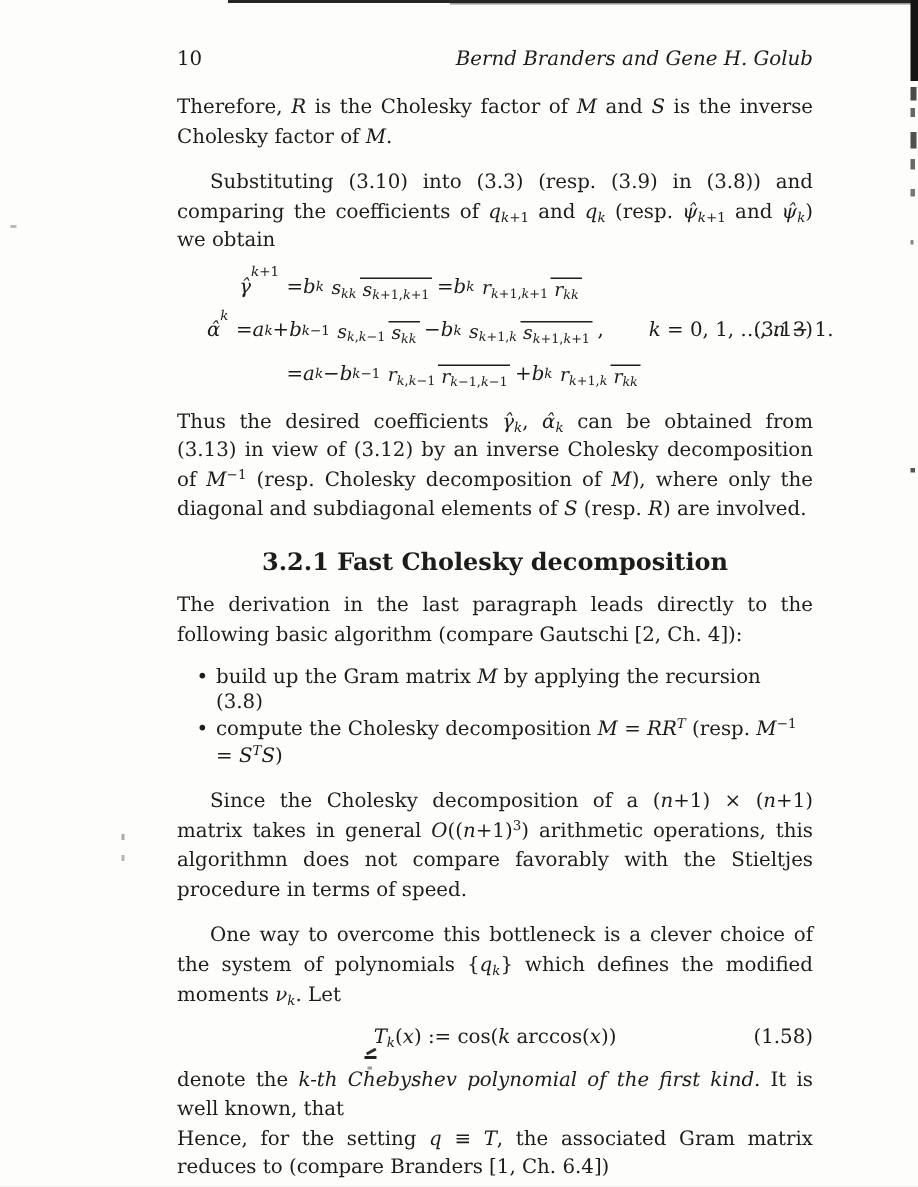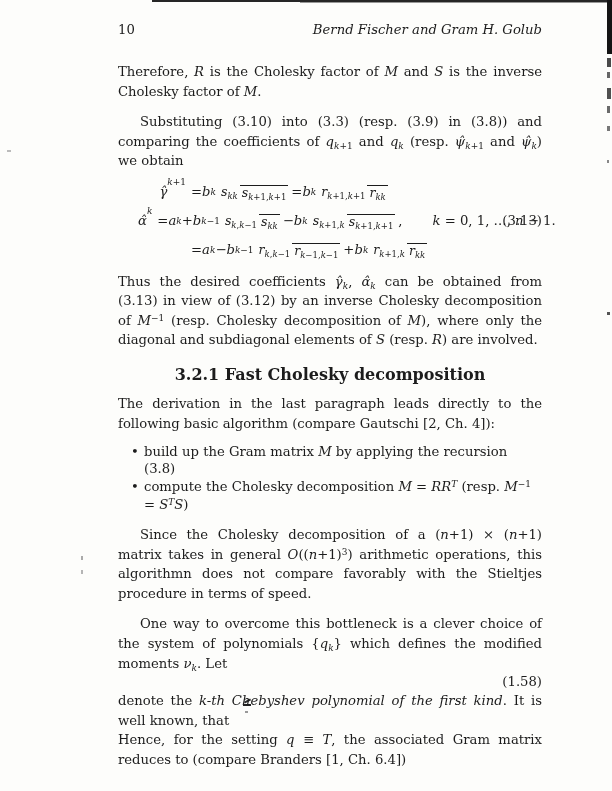--- a/index.html
+++ b/index.html
@@ -1,18 +1,18 @@
 <!DOCTYPE html>
 <html><head>
 <meta charset="utf-8">
 <style>
   html,body{margin:0;padding:0;background:#e8e8e8;}
   .page{position:relative;width:612px;height:791px;background:#fdfdfb;overflow:hidden;
         font-family:"DejaVu Serif","Liberation Serif",serif;color:#1c1c1c;}
-  .head{position:absolute;left:118px;top:22px;width:424px;display:flex;
+  .head{position:absolute;left:118px;top:32px;width:424px;display:flex;
         justify-content:space-between;align-items:baseline;font-size:13.2px;}
   .runhead{font-style:italic;}
   .main{position:absolute;left:118px;top:62px;width:424px;font-size:13.2px;line-height:1.48;}
   .para{margin:0;text-align:justify;}
   .ind{text-indent:22px;margin-top:11px;}
   i{font-style:italic;}
   .cal{font-style:italic;}
   sub,sup{font-size:0.68em;line-height:0;}
   sub{vertical-align:-0.3em;}
   sup{vertical-align:0.5em;}
@@ -70,21 +70,21 @@
   <div class="art a-dot2"></div>
   <div class="art a-sp1"></div>
   <div class="art a-sp2"></div>
   <div class="art a-sp3"></div>
   <div class="art a-bm1"></div>
   <div class="art a-bm2"></div>
   <div class="art a-bm3"></div>
 
   <div class="head">
     <span class="pgnum">10</span>
-    <span class="runhead">Bernd Fischer and Gram H. Golub</span>
+    <span class="runhead">Bernd Branders and Gene H. Golub</span>
   </div>
 
   <div class="main">
 
     <p class="para mt12">Therefore, <i>R</i> is the Cholesky factor of <i>M</i> and <i>S</i> is the inverse Cholesky factor of <i>M</i>.</p>
 
     <p class="para ind">Substituting (3.10) into (3.3) (resp. (3.9) in (3.8)) and comparing the coefficients of <i>q</i><sub><i>k</i>+1</sub> and <i>q</i><sub><i>k</i></sub> (resp. <i>ψ̂</i><sub><i>k</i>+1</sub> and <i>ψ̂</i><sub><i>k</i></sub>) we obtain</p>
 
     <div class="eq eq313">
       <div class="eqrows">
@@ -137,20 +137,21 @@
     <ul class="blist">
       <li>build up the Gram matrix <i>M</i> by applying the recursion (3.8)</li>
       <li>compute the Cholesky decomposition <i>M</i> = <i>RR</i><sup><i>T</i></sup> (resp. <i>M</i><sup>−1</sup> = <i>S</i><sup><i>T</i></sup><i>S</i>)</li>
     </ul>
 
     <p class="para ind">Since the Cholesky decomposition of a (<i>n</i>+1) × (<i>n</i>+1) matrix takes in general <i class="cal">O</i>((<i>n</i>+1)<sup>3</sup>) arithmetic operations, this algorithmn does not compare favorably with the Stieltjes procedure in terms of speed.</p>
 
     <p class="para ind">One way to overcome this bottleneck is a clever choice of the system of polynomials {<i>q</i><sub><i>k</i></sub>} which defines the modified moments <i>ν</i><sub><i>k</i></sub>. Let</p>
 
     <div class="eq eqcenter">
+      <span class="eqbody"><i>T</i><sub><i>k</i></sub>(<i>x</i>) := cos(<i>k</i> arccos(<i>x</i>))</span>
       <span class="eqnum">(1.58)</span>
     </div>
 
     <p class="para">denote the <i>k-th Chebyshev polynomial of the first kind</i>. It is well known, that</p>
 
 
     <p class="para">Hence, for the setting <i>q</i> ≡ <i>T</i>, the associated Gram matrix reduces to (compare Branders [1, Ch. 6.4])</p>
 
   </div>
 </div>

